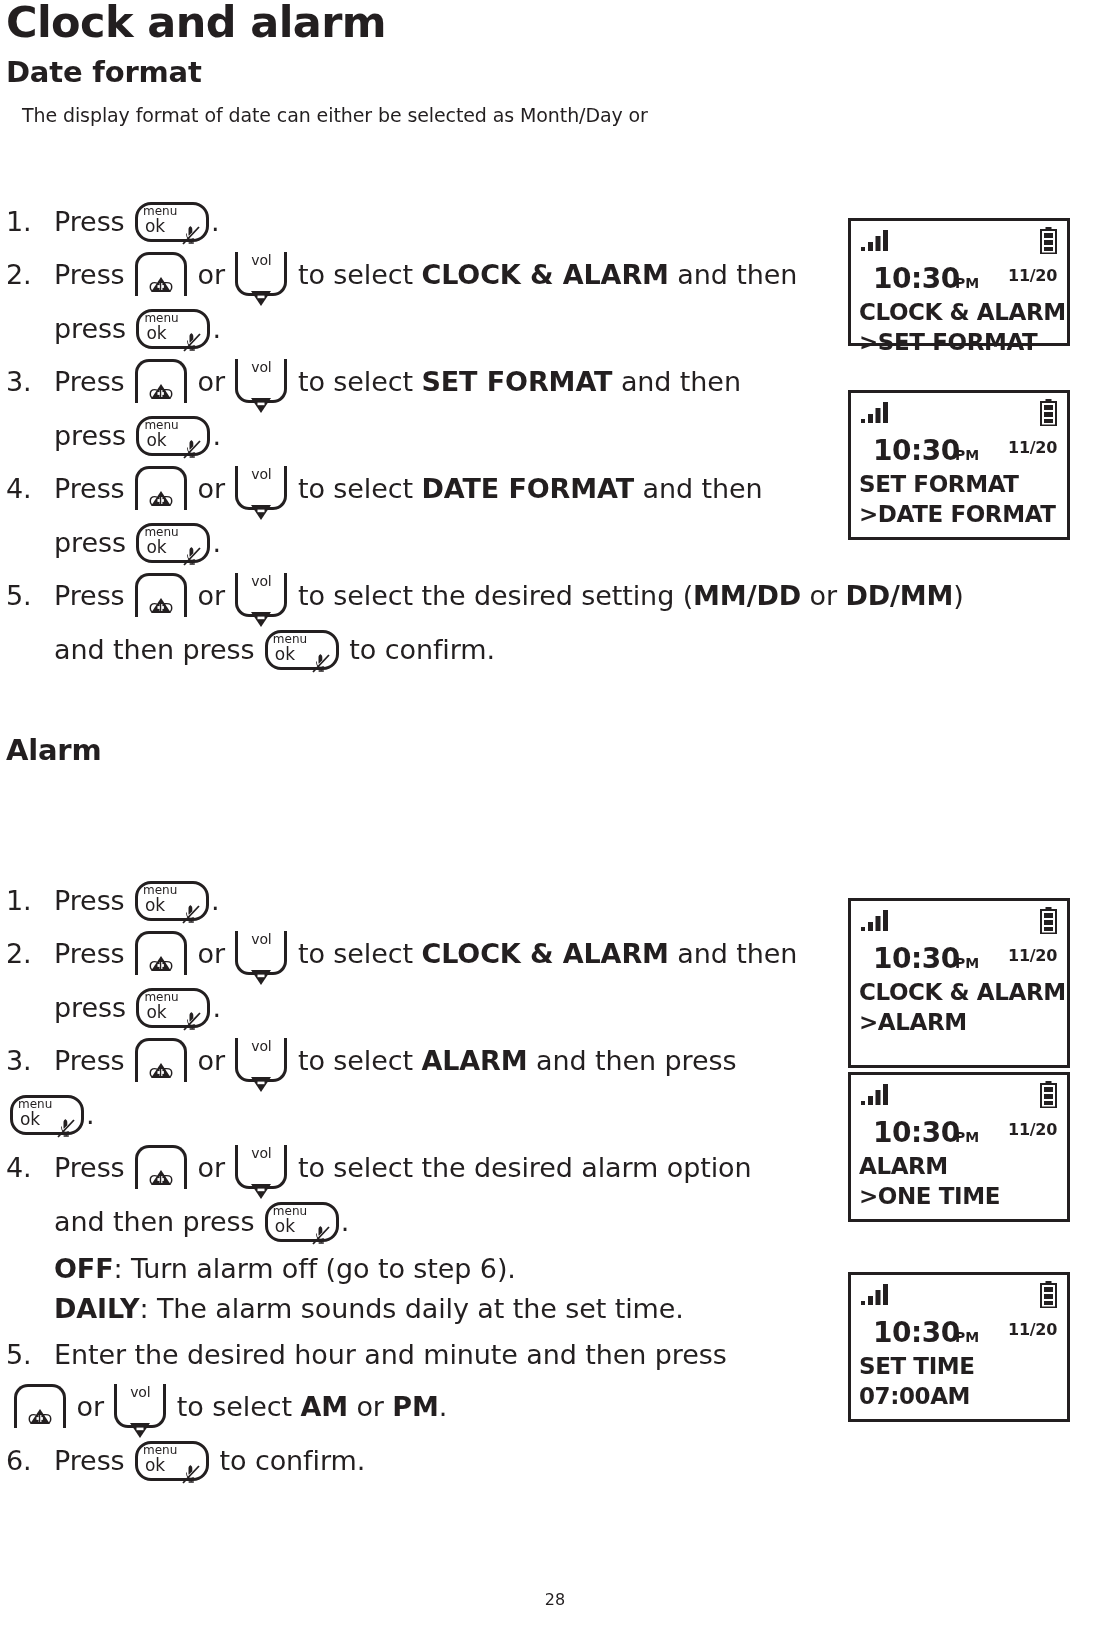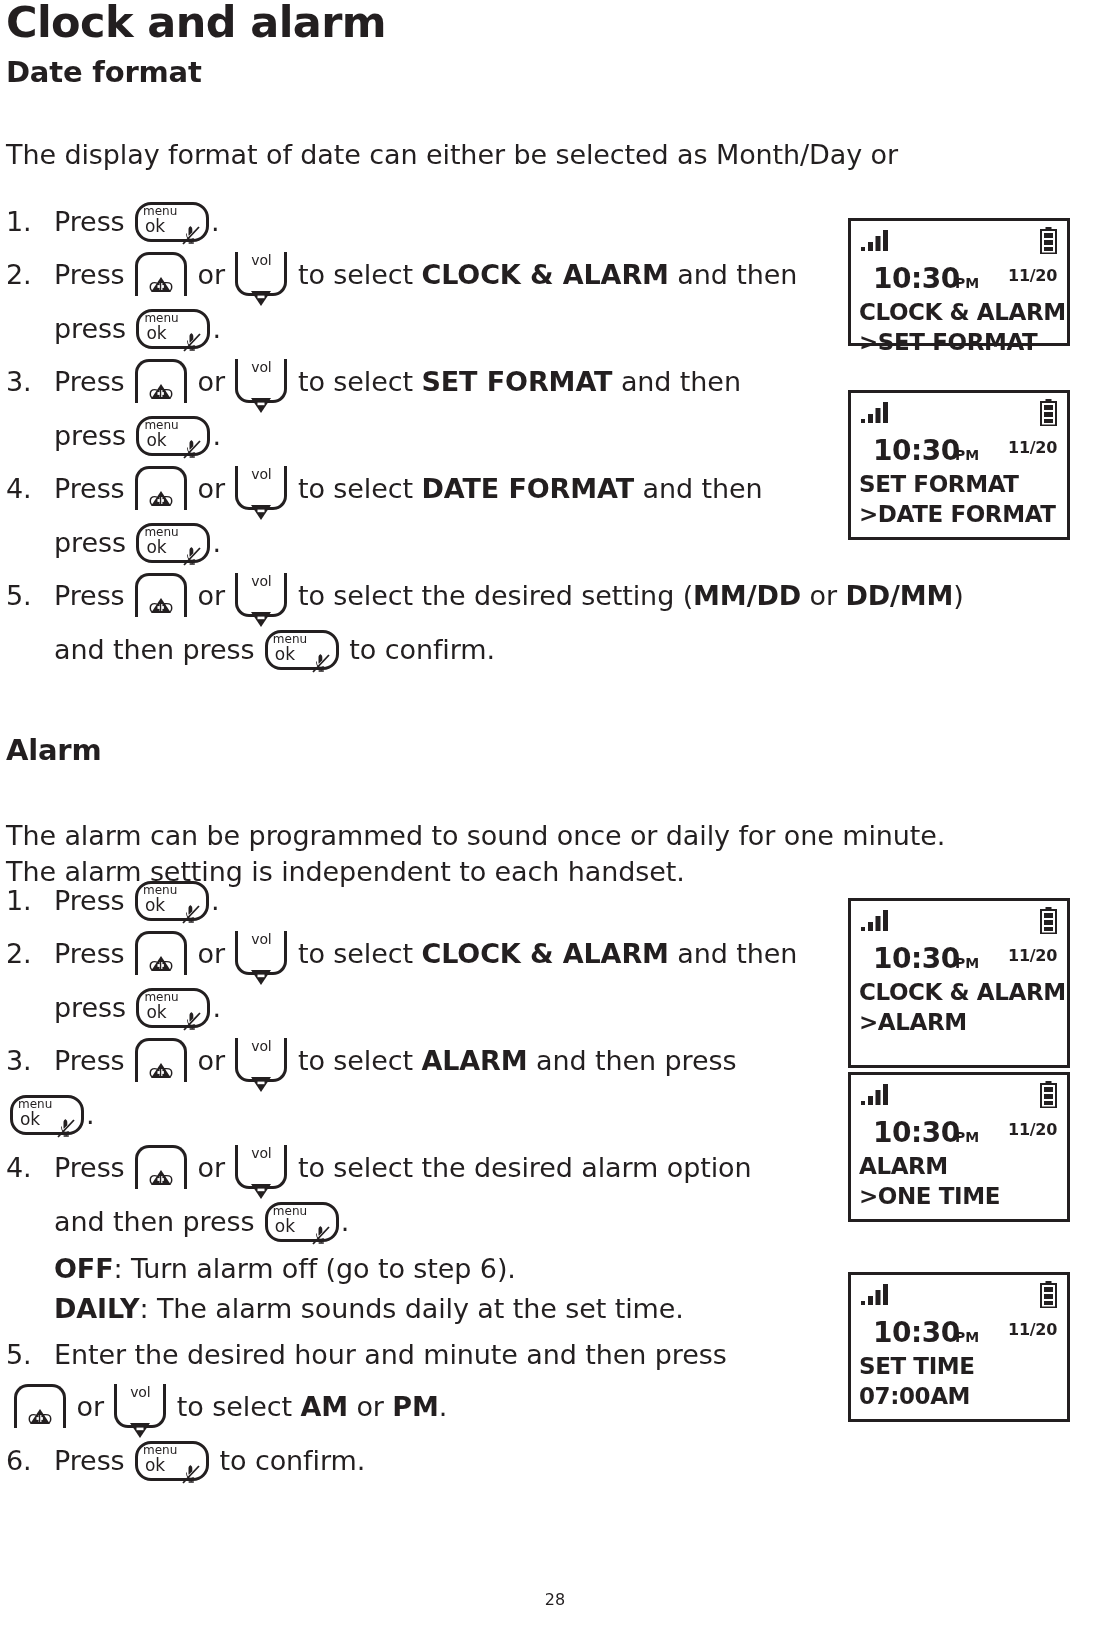--- a/index.html
+++ b/index.html
@@ -41,26 +41,25 @@
     letter-spacing: -0.2px;
     line-height: 34px;
     white-space: nowrap;
   }
   .h2.date-format { top: 55px; }
   .h2.alarm { top: 733px; }
 
   
   .para {
     position: absolute;
-    left: 6px;
-    font-size: 27px;
+    left: 22px;
+    font-size: 19px;
     line-height: 36px;
     letter-spacing: -0.1px;
     width: 1030px;
-    margin-top: 40px;
   }
   .para.p-date { top: 97px; }
   .para.p-alarm { top: 778px; }
   .para .line { display: block; white-space: nowrap; }
 
   
   .steps {
     position: absolute;
     left: 6px;
     width: 850px;
@@ -385,24 +384,20 @@
                   <path d="M5.2 10.5v1.4c0 2.6 2 4.8 4.6 5.1v2.3H7.6v1.4h5.2v-1.4h-2.2V17c1-.1 1.9-.5 2.6-1.1l-1-1c-.7.5-1.5.8-2.4.8-2.1 0-3.8-1.7-3.8-3.8v-1.4H5.2z" fill="#231f20"></path>
                   <line x1="2" y1="21" x2="18" y2="4" stroke="#231f20" stroke-width="1.8"></line>
                 </svg></span></span><span> to confirm.</span></span>
       </span>
     </div>
 
   </div>
 
   <div class="h2 alarm">Alarm</div>
 
-  <div class="para p-alarm">
-    <span class="line">The alarm can be programmed to sound once or daily for one minute.</span>
-    <span class="line">The alarm setting is independent to each handset.</span>
-  </div>
 
   <div class="steps s2">
 
     <div class="step">
       <span class="num">1.</span>
       <span class="body">
         <span class="step-line"><span>Press </span><span class="key key-menuok"><span class="kmenu">menu</span><span class="kok">ok</span><span class="mute"><svg viewBox="0 0 20 24" width="20" height="24">
                   <path d="M11.2 3.2c-1.5 0-2.7 1.2-2.7 2.7v5.6c0 .5.1.9.3 1.3l3.5-3.5V5.9c0-1.5-1.2-2.7-2.7-2.7z" fill="#231f20" transform="translate(-1,0)"></path>
                   <path d="M5.2 10.5v1.4c0 2.6 2 4.8 4.6 5.1v2.3H7.6v1.4h5.2v-1.4h-2.2V17c1-.1 1.9-.5 2.6-1.1l-1-1c-.7.5-1.5.8-2.4.8-2.1 0-3.8-1.7-3.8-3.8v-1.4H5.2z" fill="#231f20"></path>
                   <line x1="2" y1="21" x2="18" y2="4" stroke="#231f20" stroke-width="1.8"></line>

